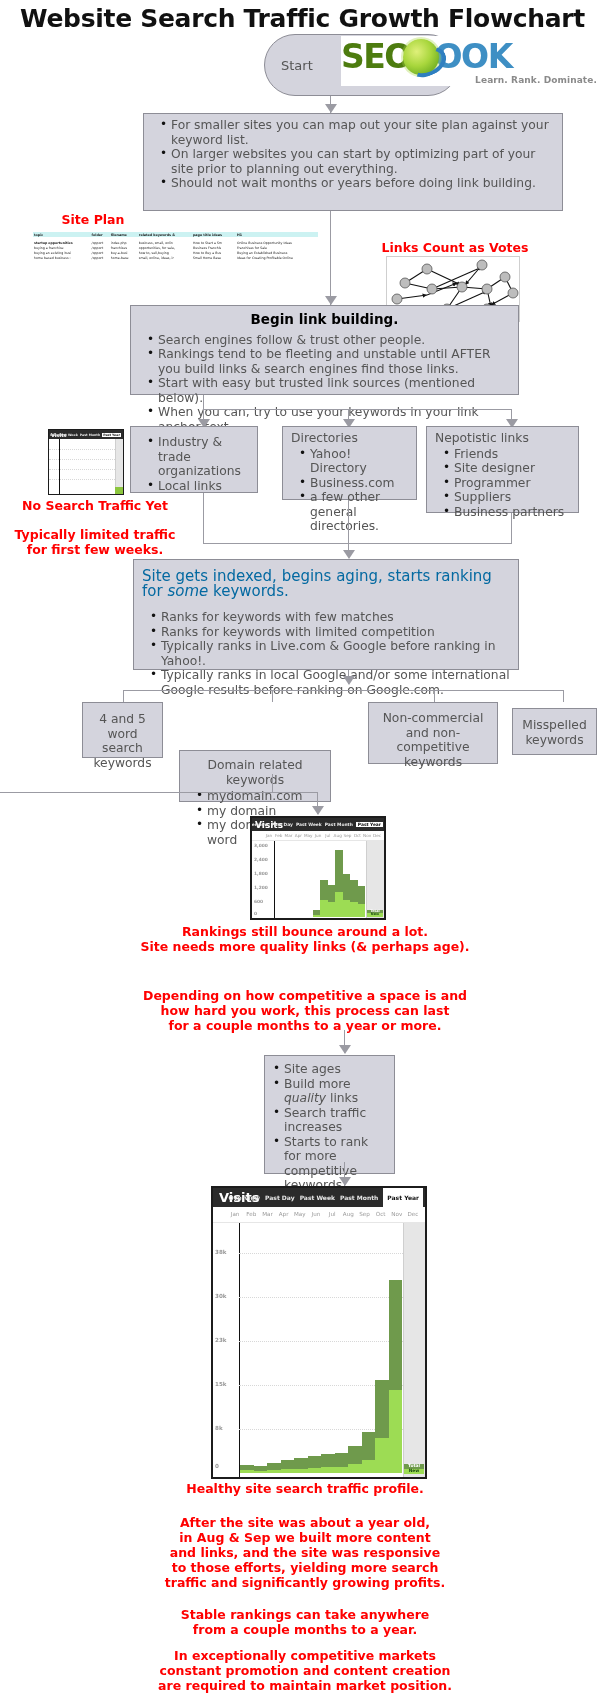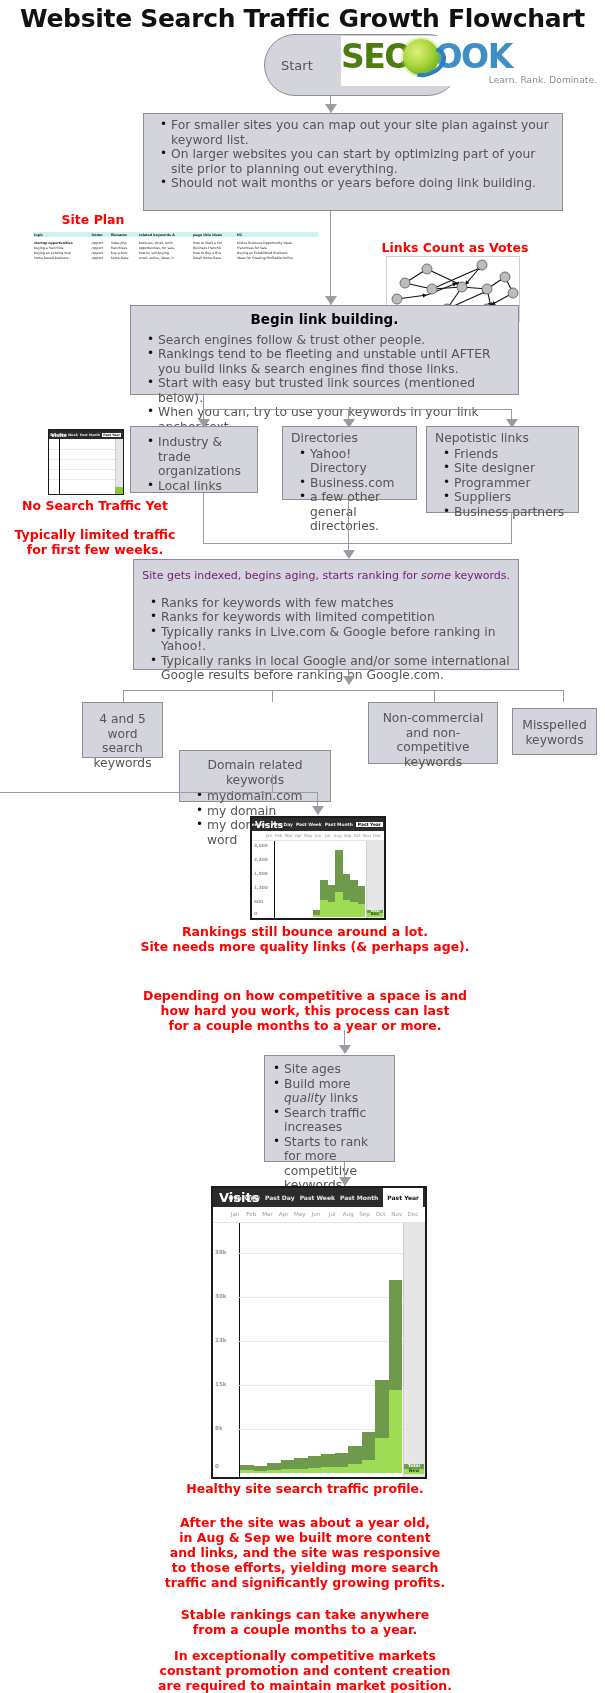--- a/index.html
+++ b/index.html
@@ -35,23 +35,23 @@
     line-height: 14.5px;
   }
   .box .hdr {
     text-align: center;
     font-weight: bold;
     color: #000000;
     font-size: 13.5px;
     padding: 6px 4px 2px 4px;
   }
   .box .sub {
-    text-align: right;
-    color: #701a75;
-    font-size: 11px;
+    text-align: left;
+    color: #0369a1;
+    font-size: 15px;
     padding: 5px 8px 2px 8px;
   }
   .box ul { list-style: none; margin: 4px 0 4px 0; padding: 0 6px 0 16px; }
   .box li {
     position: relative;
     padding-left: 11px;
     margin-bottom: 0px;
   }
   .box li:before {
     content: "\2022";
@@ -92,21 +92,21 @@
     letter-spacing: -1.5px;
     line-height: 34px;
     font-family: "DejaVu Sans", sans-serif;
   }
   .logo .seo { color: #4d7c0f; }
   .logo .book { color: #3e8fc4; }
   .logo .tag {
     position: absolute;
     bottom: 1px; right: 2px;
     font-size: 9px;
-    font-weight: normal;
+    font-weight: bold;
     color: #8a8a8a;
     letter-spacing: 0.1px;
   }
   .logo .swoosh {
     position: absolute;
     left: 62px; top: 3px;
     width: 36px; height: 36px;
     border-radius: 50%;
     background: radial-gradient(circle at 38% 35%, #dff07a 0%, #a8d63c 45%, #6fae22 80%);
     box-shadow: 0 0 0 2px rgba(170,215,70,0.35);
@@ -612,21 +612,21 @@
   <div class="red" style="left:120px; top:924px; width:370px; white-space:pre-line;">Rankings still bounce around a lot.
 Site needs more quality links (&amp; perhaps age).</div>
 
   <div class="red" style="left:120px; top:988px; width:370px; white-space:pre-line;">Depending on how competitive a space is and
 how hard you work, this process can last
 for a couple months to a year or more.</div>
 
   <div class="vline" style="left:344px; top:1030px; height:23px;"></div>
   <div class="arrow" style="left:339px; top:1045px;"></div>
 
-  <div class="box" style="left:264px; top:1055px; width:131px; height:107px;">
+  <div class="box" style="left:264px; top:1055px; width:131px; height:119px;">
     <ul style="margin-top:6px; padding-left:8px;">
       <li>Site ages</li>
       <li><span>Build more </span><em>quality</em><span> links</span></li>
       <li>Search traffic increases</li>
       <li>Starts to rank for more competitive keywords.</li>
       <li>Rankings (and traffic) become more stable.</li>
     </ul>
   </div>
 
   <div class="vline" style="left:344px; top:1162px; height:26px;"></div>

